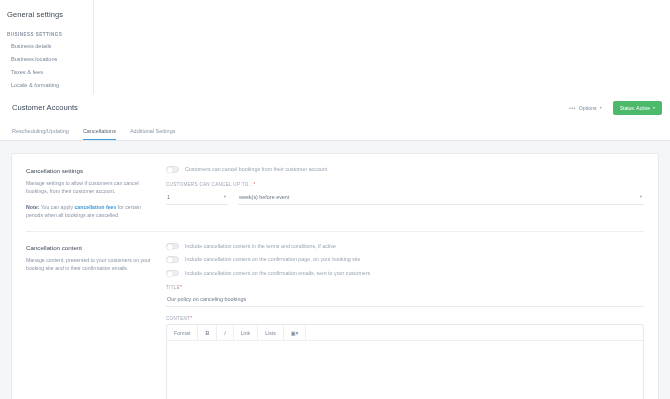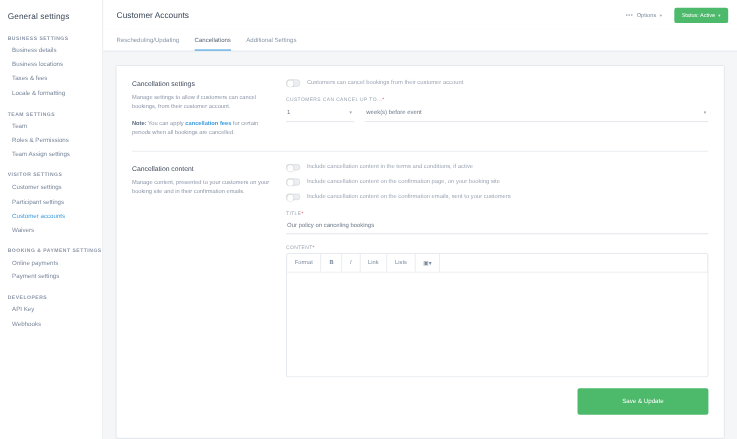--- a/index.html
+++ b/index.html
@@ -2,21 +2,21 @@
 <html><head>
 <meta charset="utf-8">
 <style>
   * { box-sizing: border-box; margin: 0; padding: 0; }
   html, body {
     width: 670px; height: 399px;
     font-family: "Liberation Sans", sans-serif;
     background: #ffffff;
     overflow: hidden;
   }
-  .app { display: flex; width: 670px; height: 399px; }
+  .app { display: flex; width: 670px; height: 399px; flex-direction: column; }
 
   
   .sidebar {
     width: 94px; height: 399px;
     background: #ffffff;
     border-right: 1px solid #e6e9ed;
     padding: 8px 0 0 0;
     flex: 0 0 94px;
     overflow: hidden;
   }

